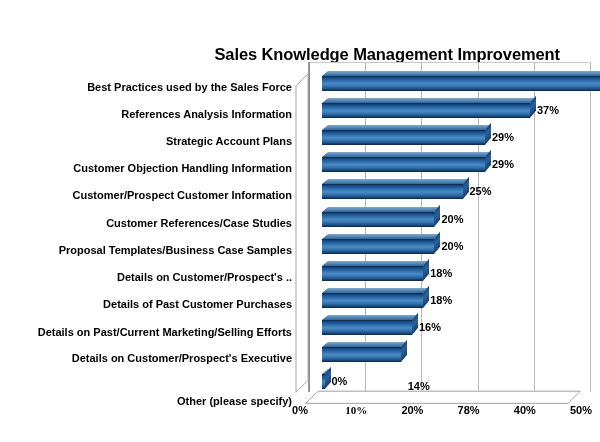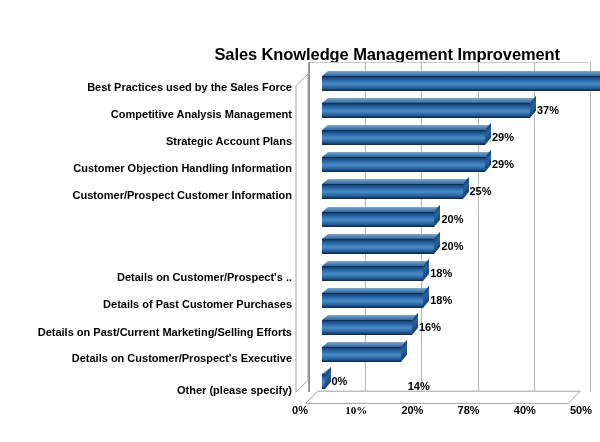--- a/index.html
+++ b/index.html
@@ -195,29 +195,31 @@
 
 <div id="chart-root">
 
   <div id="chart-title">
     <span class="t-line">Sales Knowledge Management Improvement</span>
     <span class="t-line">Priorities</span>
   </div>
 
   <div id="category-axis">
       <div class="cat-label" style="top: 3px;">Best Practices used by the Sales Force</div>
-      <div class="cat-label" style="top: 30.1px;">Competitive Analysis Management</div>
+      <div class="cat-label" style="top: 30.1px;">References Analysis Information</div>
       <div class="cat-label" style="top: 57.2px;">Strategic Account Plans</div>
       <div class="cat-label" style="top: 84.3px;">Customer Objection Handling Information</div>
       <div class="cat-label" style="top: 111.4px;">Customer/Prospect Customer Information</div>
+      <div class="cat-label" style="top: 138.5px;">Customer References/Case Studies</div>
+      <div class="cat-label" style="top: 165.6px;">Proposal Templates/Business Case Samples</div>
       <div class="cat-label" style="top: 192.7px;">Details on Customer/Prospect's ..</div>
       <div class="cat-label" style="top: 219.8px;">Details of Past Customer Purchases</div>
       <div class="cat-label" style="top: 248px; padding-left: 24px;">Details on Past/Current Marketing/Selling Efforts</div>
       <div class="cat-label" style="top: 274px;">Details on Customer/Prospect's Executive</div>
-      <div class="cat-label" style="top: 306px;">Other (please specify)</div>
+      <div class="cat-label" style="top: 317px;">Other (please specify)</div>
     </div>
 
   <div id="plot-area">
     <div id="back-wall"></div>
     <svg id="left-wall" width="14" height="344" viewBox="0 0 14 344">
       <polygon points="0,13 13,0 13,330 0,343" fill="#ffffff" stroke="#9a9a9a" stroke-width="1"></polygon>
     </svg>
     <svg id="floor" width="296" height="30" viewBox="0 0 296 30">
       <polygon points="0,25 13,12 294,12 281,25" fill="#ffffff" stroke="#9a9a9a" stroke-width="1"></polygon>
     </svg>

